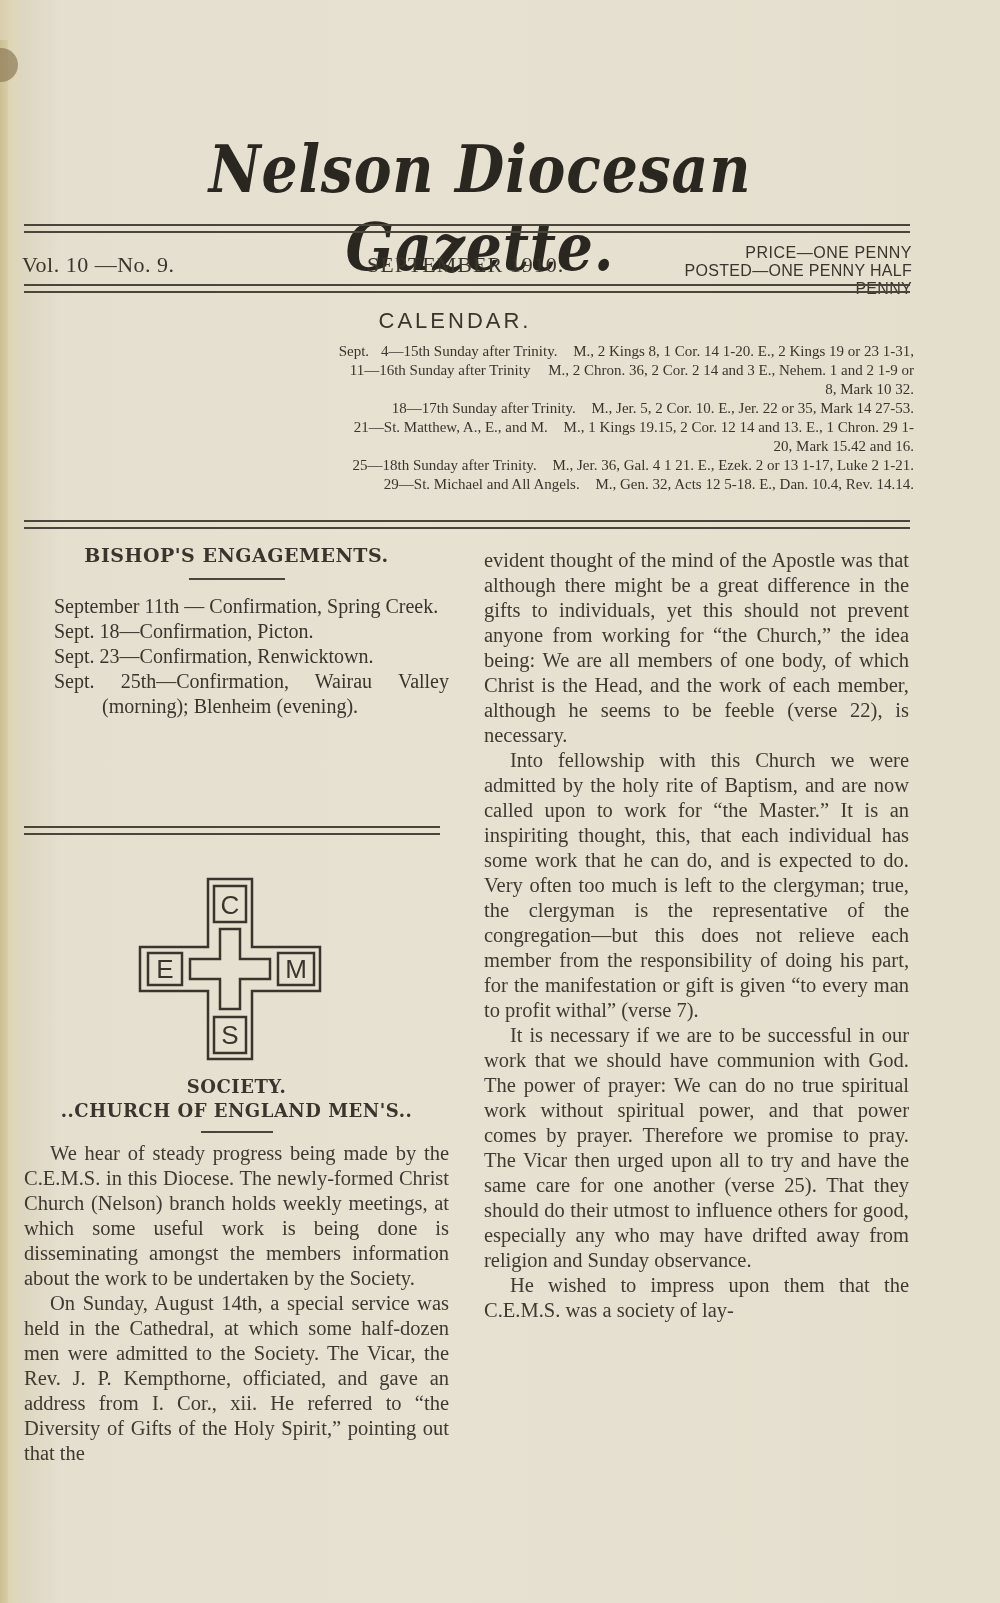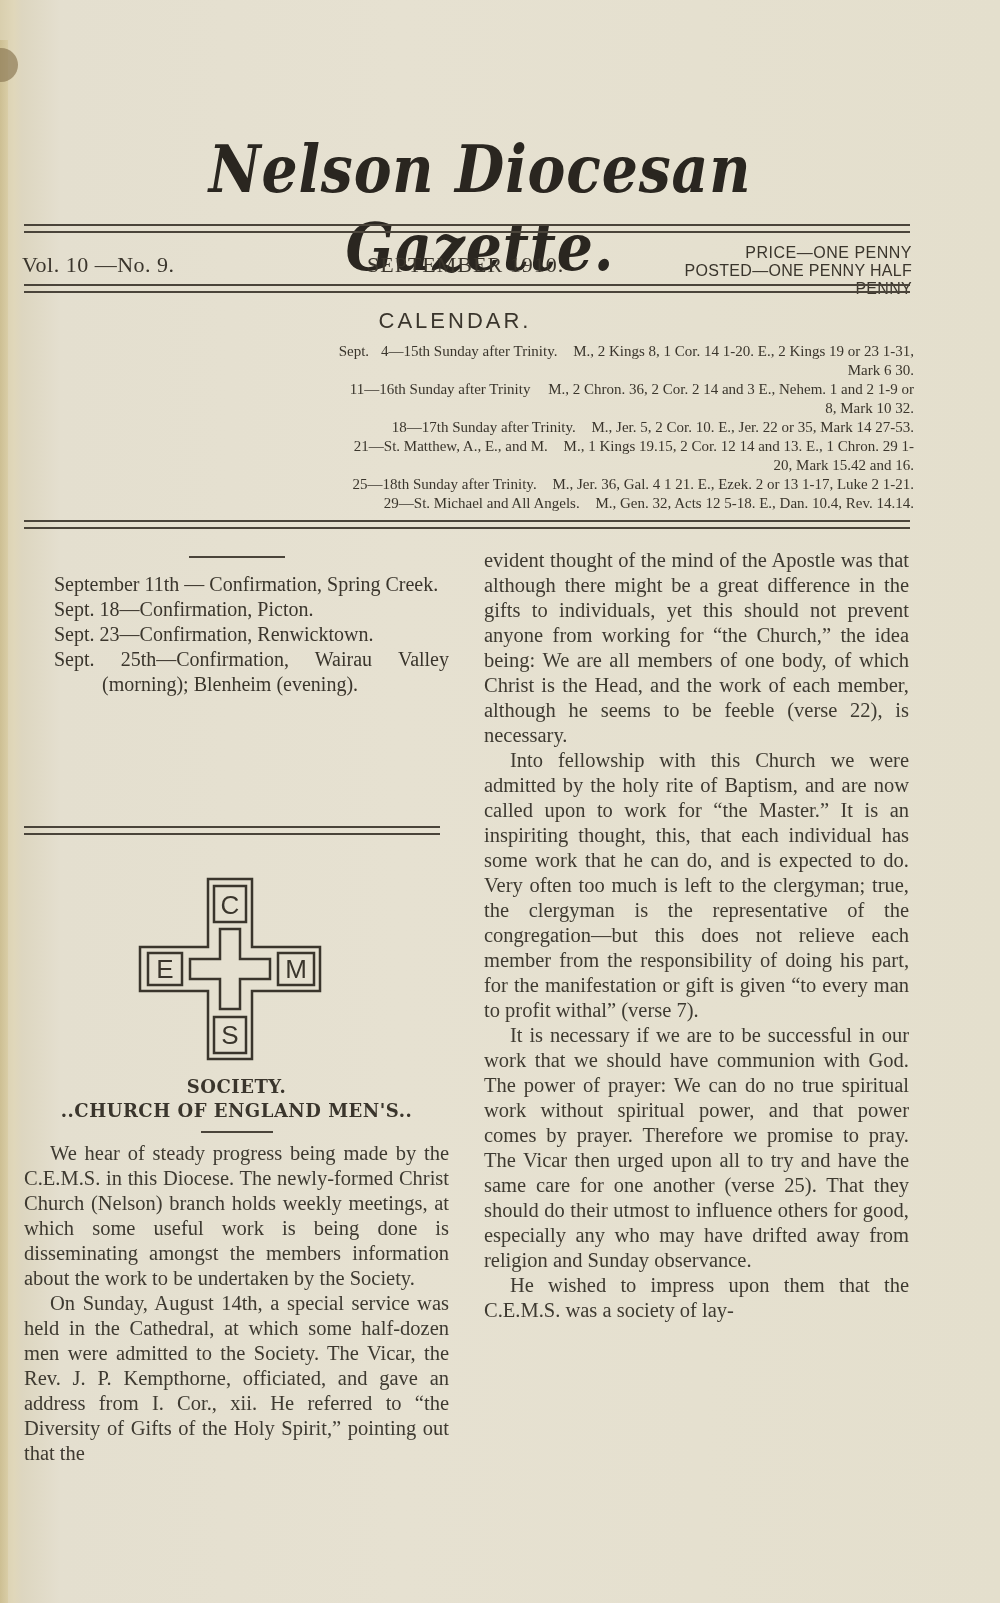--- a/index.html
+++ b/index.html
@@ -82,21 +82,20 @@
 
   <div class="rule-double" style="top:284px"></div>
 
   <div class="cal-title">CALENDAR.</div>
 
   <div class="calendar">
     <div class="cal-row">
       <span>Sept.</span>
       <span style="padding-left:8px">4—15th Sunday after Trinity.</span>
       <span style="padding-left:12px">M., 2 Kings 8, 1 Cor. 14 1-20.  E., 2 Kings 19 or 23 1-31,</span>
-      <div class="cont">Mark 6 30.</div>
     </div>
     <div class="cal-row" style="padding-left:52px">
       <span>11—16th Sunday after Trinity</span>
       <span style="padding-left:14px">M., 2 Chron. 36, 2 Cor. 2 14 and 3  E., Nehem. 1 and 2 1-9 or</span>
       <div style="padding-left:56px">8, Mark 10 32.</div>
     </div>
     <div class="cal-row" style="padding-left:52px">
       <span>18—17th Sunday after Trinity.</span>
       <span style="padding-left:12px">M., Jer. 5, 2 Cor. 10.  E., Jer. 22 or 35, Mark 14 27-53.</span>
     </div>
@@ -112,20 +111,21 @@
     <div class="cal-row" style="padding-left:52px">
       <span>29—St. Michael and All Angels.</span>
       <span style="padding-left:12px">M., Gen. 32, Acts 12 5-18.  E., Dan. 10.4, Rev. 14.14.</span>
     </div>
   </div>
 
   <div class="rule-double" style="top:520px"></div>
 
   <div class="col-left">
     <div style="height:14px"></div>
+    <h2 class="section-head">BISHOP'S ENGAGEMENTS.</h2>
     <div class="short-rule"></div>
     <div class="engagements">
       <div class="eng-item" style="padding-left:48px">September 11th — Confirmation, Spring Creek.</div>
       <div class="eng-item">Sept. 18—Confirmation, Picton.</div>
       <div class="eng-item">Sept. 23—Confirmation, Renwicktown.</div>
       <div class="eng-item">Sept. 25th—Confirmation, Wairau Valley (morning); Blenheim (evening).</div>
     </div>
   </div>
 
   <div class="rule-double" style="top:826px; left:24px; width:416px;"></div>

